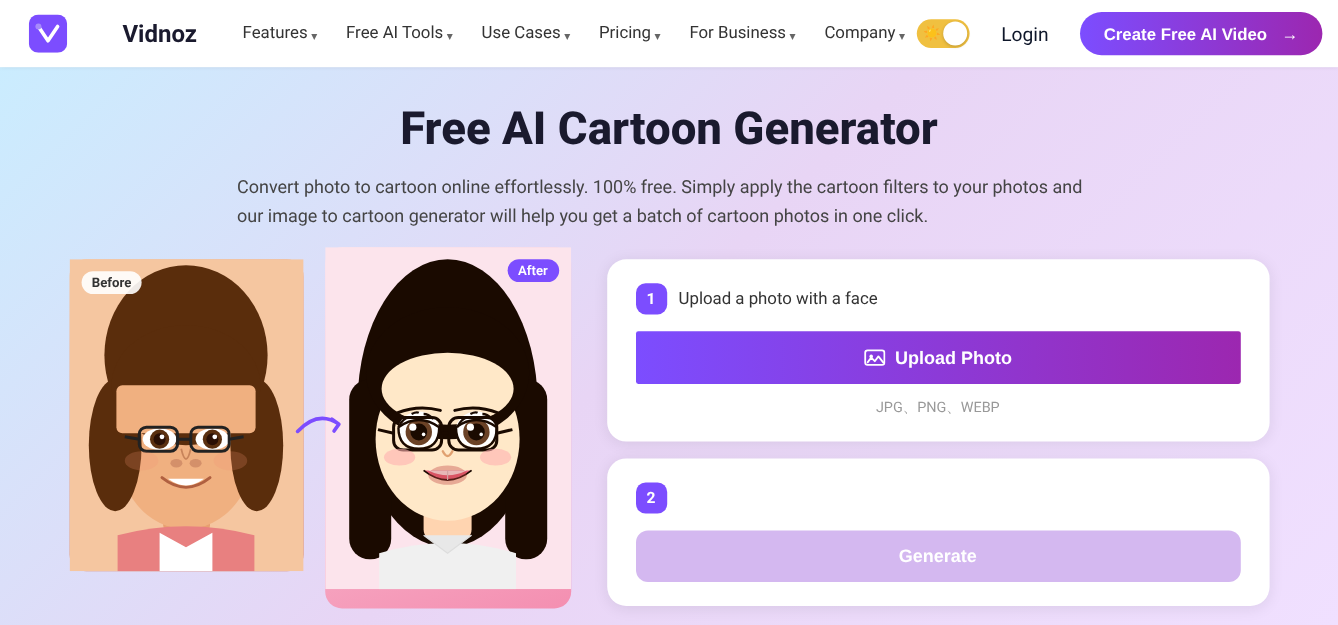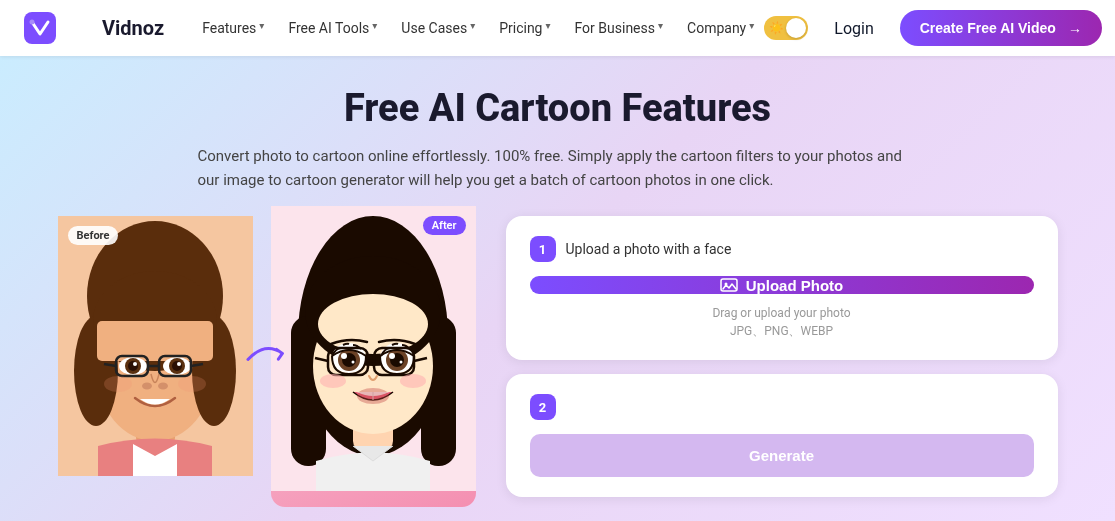--- a/index.html
+++ b/index.html
@@ -39,21 +39,21 @@
       margin-left: 40px;
     }
     nav {
       display: flex;
       align-items: center;
       gap: 4px;
       flex: 1;
     }
     .nav-item {
       display: flex;
-      align-items: flex-start;
+      align-items: flex-end;
       gap: 3px;
       padding: 6px 10px;
       font-size: 14px;
       color: #333;
       cursor: pointer;
       border-radius: 6px;
       white-space: nowrap;
     }
     .chevron {
       font-size: 10px;
@@ -221,21 +221,22 @@
     }
     .step-label {
       font-size: 14px;
       color: #333;
     }
     .upload-btn {
       width: 100%;
       background: linear-gradient(90deg, #7c4dff, #9c27b0);
       color: #fff;
       border: none;
-      border-radius: 12px;
+      padding: 13px;
+      border-radius: 2px;
       font-size: 15px;
       font-weight: 600;
       cursor: pointer;
       display: flex;
       align-items: center;
       justify-content: center;
       gap: 8px;
       margin-bottom: 10px;
     }
     .upload-hint {
@@ -305,21 +306,21 @@
     </div>
     <div class="login-btn">Login</div>
     <button class="cta-btn">
       <span>Create Free AI Video</span>
       <span>→</span>
     </button>
   </div>
 </header>
 
 <div class="main">
-  <h1 class="page-title">Free AI Cartoon Features</h1>
+  <h1 class="page-title">Free AI Cartoon Generator</h1>
   <p class="page-desc">Convert photo to cartoon online effortlessly. 100% free. Simply apply the cartoon filters to your photos and our image to cartoon generator will help you get a batch of cartoon photos in one click.</p>
 
   <div class="demo-section">
 
     <div class="before-after">
 
       <div class="photo-card-before">
         <span class="badge-before">Before</span>
         
         <svg viewBox="0 0 195 260" xmlns="http://www.w3.org/2000/svg">
@@ -471,21 +472,20 @@
         </div>
         <button class="upload-btn">
           <svg width="18" height="18" viewBox="0 0 18 18" fill="none">
             <rect x="1" y="3" width="16" height="12" rx="2" stroke="#fff" stroke-width="1.5" fill="none"></rect>
             <circle cx="6" cy="8" r="1.5" fill="#fff"></circle>
             <path d="M3 13 L6 9 L9 12 L12 8 L16 13" stroke="#fff" stroke-width="1.5" fill="none" stroke-linecap="round" stroke-linejoin="round"></path>
           </svg>
           <span>Upload Photo</span>
         </button>
         <div class="upload-hint">
-          <div>Drag or upload your photo</div>
           <div>JPG、PNG、WEBP</div>
         </div>
       </div>
 
       <div class="step-card">
         <div class="step-header">
           <div class="step-num">2</div>
         </div>
         <button class="generate-btn">
           <span>Generate</span>

